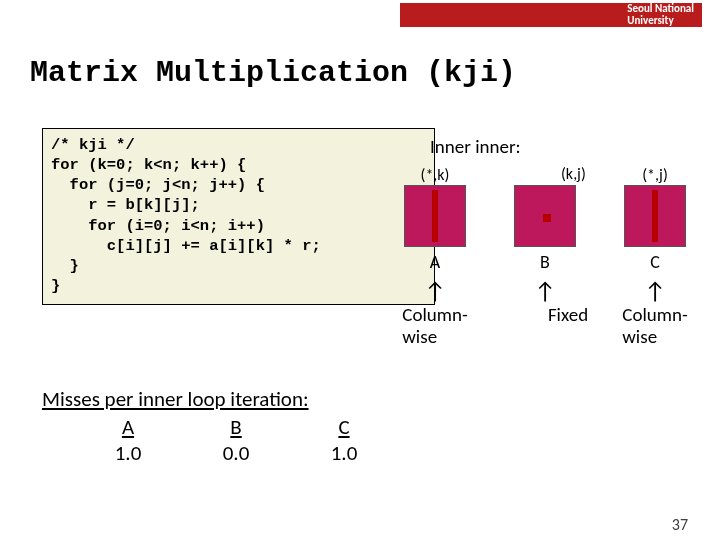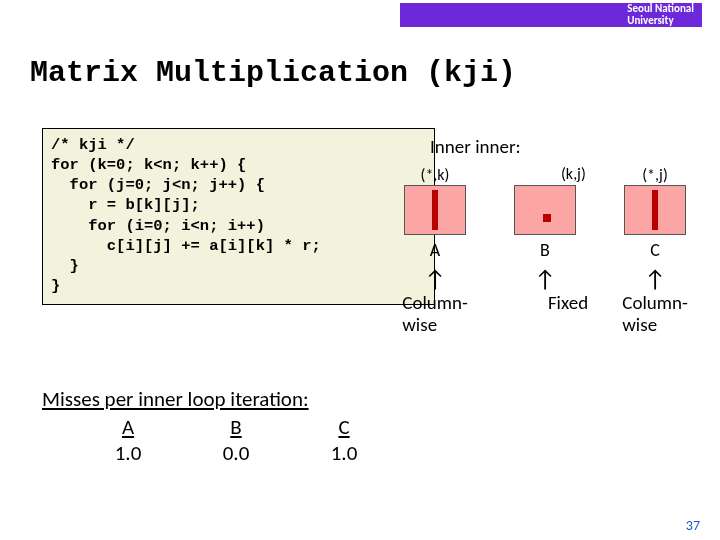--- a/index.html
+++ b/index.html
@@ -1,38 +1,38 @@
 <!DOCTYPE html>
 <html><head>
 <meta charset="utf-8">
 <style>
   * { box-sizing: border-box; margin: 0; padding: 0; }
   html, body { width: 720px; height: 540px; font-family: Calibri, Arial, sans-serif; background: #fff; color: #000; }
   .slide { position: relative; width: 720px; height: 540px; }
-  .topbar { position: absolute; top: 3px; right: 18px; left: 400px; height: 24px; background: #6d28d9; display: flex; align-items: center; justify-content: flex-end; padding-right: 8px; }
+  .topbar { position: absolute; top: 3px; right: 18px; left: 400px; height: 24px; background: #b91c1c; display: flex; align-items: center; justify-content: flex-end; padding-right: 8px; }
   .topbar-text { color: #fff; font-size: 11px; font-weight: bold; line-height: 1.1; text-align: left; }
   .title { position: absolute; top: 56px; left: 30px; font-size: 30px; font-weight: bold; font-family: Liberation Mono, monospace; }
   .codebox { position: absolute; top: 128px; left: 42px; width: 393px; background: #f2f2dd; border: 1px solid #000; padding: 6px 8px 8px 8px; font-family: "Courier New", monospace; font-size: 15.5px; font-weight: bold; line-height: 1.3; white-space: pre; }
   .inner-title { position: absolute; top: 135px; left: 430px; font-size: 19px; }
   .diagram { position: absolute; top: 165px; left: 404px; width: 300px; display: flex; gap: 48px; }
   .mat { width: 62px; display: flex; flex-direction: column; align-items: center; }
   .mat-label-top { font-size: 16px; height: 20px; }
-  .mat-sq { position: relative; width: 62px; height: 50px; border: 1px solid #555; background: #fca5a5; }
+  .mat-sq { position: relative; width: 62px; height: 62px; border: 1px solid #555; background: #be185d; }
   .col-mark { position: absolute; top: 4px; bottom: 4px; width: 6px; background: #b80000; left: 50%; transform: translateX(-50%); }
   .dot-mark { position: absolute; width: 8px; height: 8px; background: #b80000; top: 28px; left: 28px; }
   .mat-name { font-size: 18px; margin-top: 4px; }
   .arrow-up { margin-top: 8px; font-size: 24px; line-height: 0.8; }
   .mat-access { font-size: 19px; margin-top: 4px; line-height: 1.15; }
   .mat-b-label { position: absolute; top: -2px; left: 66px; font-size: 16px; white-space: nowrap; }
   .misses { position: absolute; top: 386px; left: 42px; font-size: 21px; }
   .misses u { text-decoration: underline; }
   .misses-table { margin-top: 2px; display: flex; gap: 48px; font-size: 21px; padding-left: 56px; }
   .misses-col { text-align: center; width: 60px; }
   .misses-col .h { text-decoration: underline; }
-  .pagenum { position: absolute; bottom: 6px; right: 20px; font-size: 14px; color: #1d4ed8; }
+  .pagenum { position: absolute; bottom: 6px; right: 32px; font-size: 16px; color: #404040; }
 </style>
 </head>
 <body>
 
 <div class="slide">
 
   <div class="topbar">
     <div class="topbar-text" style="white-space:pre-line;">Seoul National
 University</div>
   </div>

